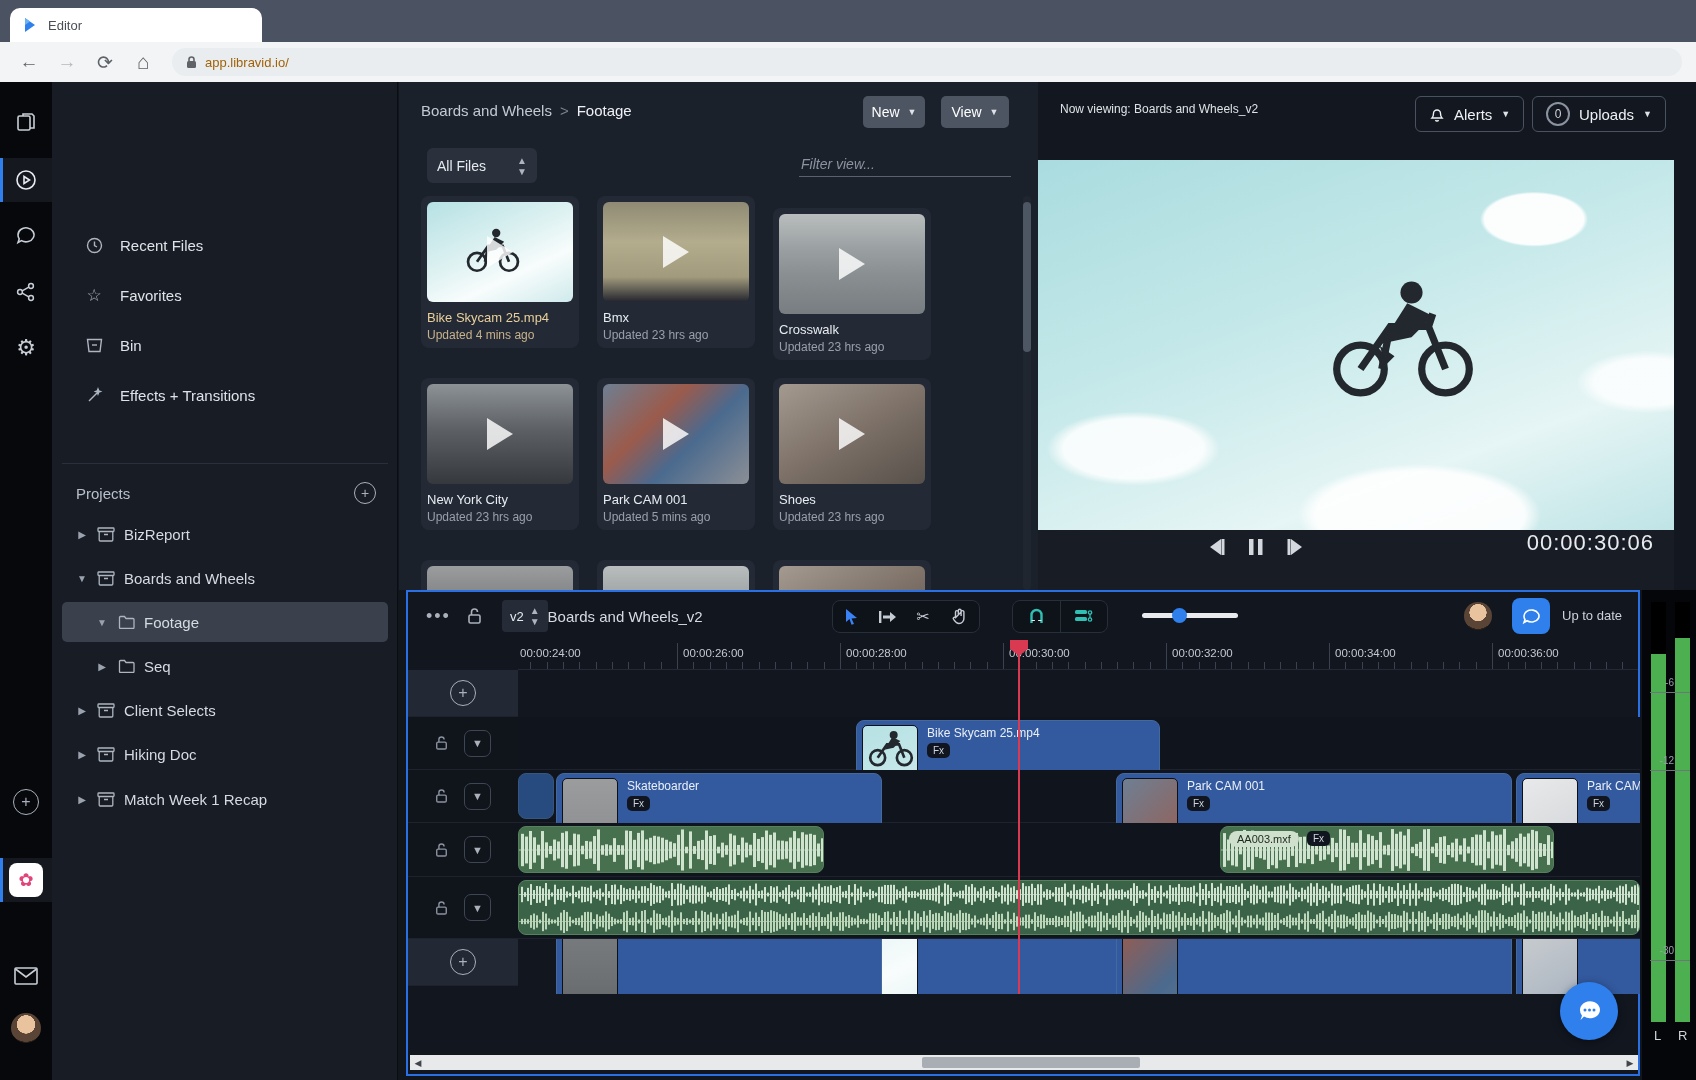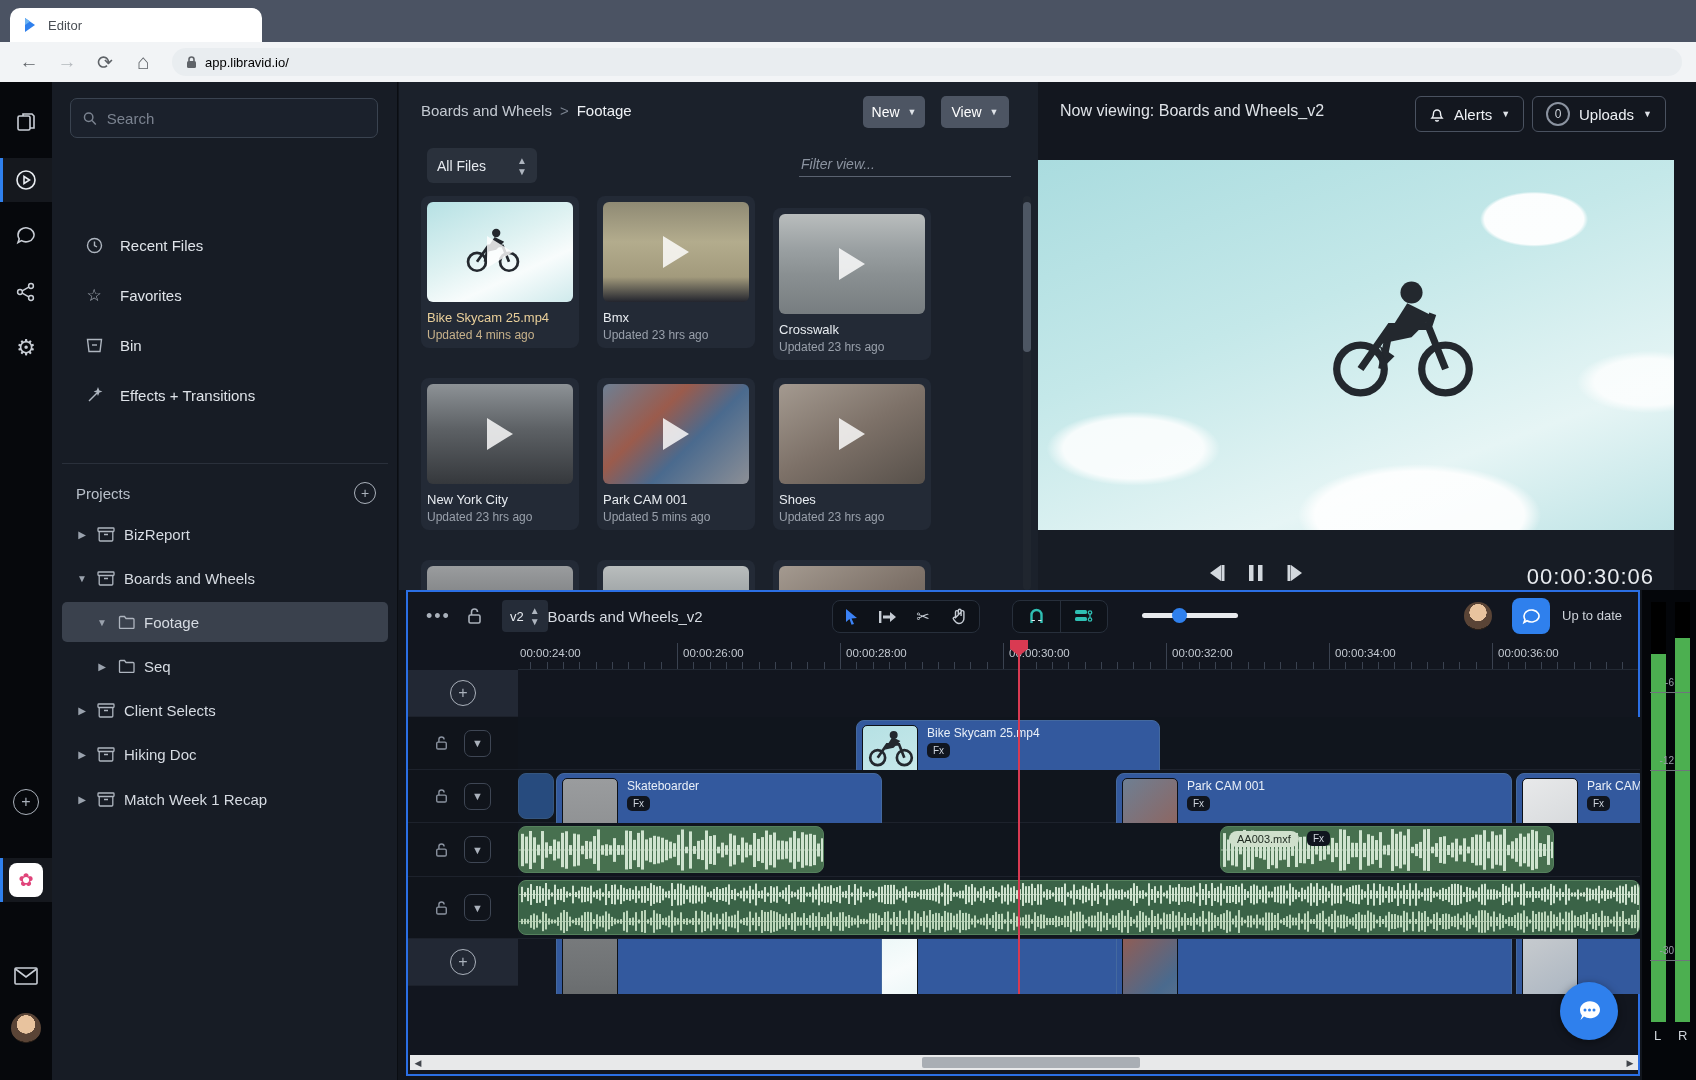--- a/index.html
+++ b/index.html
@@ -14,21 +14,21 @@
 
   
   .tabstrip{left:0;top:0;width:1696px;height:42px;background:#4b5363;}
   .tab{left:10px;top:8px;width:252px;height:34px;background:#fff;border-radius:10px 10px 0 0;display:flex;align-items:center;gap:10px;padding:0 12px;}
   .tab-title{font-size:13px;color:#4a4f55;}
   .fav{width:16px;height:16px;}
   .toolbar{left:0;top:42px;width:1696px;height:40px;background:#f2f4f6;display:flex;align-items:center;gap:8px;padding:0 14px;}
   .navic{width:30px;height:30px;border-radius:50%;display:flex;align-items:center;justify-content:center;color:#5f6368;font-size:19px;}
   .navic.dis{color:#b4b8bd;}
   .urlbar{flex:1;height:28px;background:#e9edf0;border-radius:14px;display:flex;align-items:center;gap:8px;padding:0 14px;margin-left:6px;}
-  .url{font-size:13px;color:#000000;}
+  .url{font-size:13px;color:#a16207;}
 
   
   .rail{left:0;top:82px;width:52px;height:998px;background:#06080c;}
   .rail-btn{position:absolute;left:0;width:52px;height:44px;display:flex;align-items:center;justify-content:center;color:#c9ced6;}
   .rail-btn.active{background:#15181e;}
   .rail-btn.active::before{content:"";position:absolute;left:0;top:0;bottom:0;width:3px;background:var(--accent);}
   .tile{width:34px;height:34px;background:#fff;border-radius:8px;display:flex;align-items:center;justify-content:center;font-size:18px;color:#e0447a;}
   .avatar{width:30px;height:30px;border-radius:50%;background:radial-gradient(circle at 50% 38%,#e8c39e 0 38%,#5a4436 39% 72%,#2c2119 73%);}
 
   
@@ -74,30 +74,30 @@
   .thumb-crosswalk{background:linear-gradient(180deg,#b9bdbd 0%,#9aa0a2 35%,#8a9092 60%,#777d80 100%);}
   .thumb-nyc{background:linear-gradient(180deg,#8d9296 0%,#5d6165 45%,#35383c 100%);}
   .thumb-park{background:linear-gradient(135deg,#6e7f93 0%,#9b5b4c 35%,#4a6a8e 60%,#8c8f96 100%);}
   .thumb-shoes{background:linear-gradient(150deg,#a49a90 0%,#7d7168 50%,#57504a 100%);}
   .thumb-street{background:linear-gradient(180deg,#9a9c9e 0%,#6f7274 55%,#3c3f42 100%);}
   .thumb-rail{background:linear-gradient(150deg,#e8e9ea 0%,#c2c7cc 45%,#7e93ad 100%);}
   .rider{position:absolute;}
 
   
   .preview{left:1038px;top:82px;width:658px;height:508px;background:#13171f;}
-  .pv-title{position:absolute;left:22px;top:20px;font-size:16px;color:#dfe3e8;text-align:right;}
+  .pv-title{position:absolute;left:22px;top:20px;font-size:12px;color:#dfe3e8;text-align:right;}
   .obtn{position:absolute;height:36px;border:1px solid #4a5260;border-radius:6px;background:transparent;color:#eef1f5;font-size:15px;display:inline-flex;align-items:center;gap:9px;padding:0 13px;}
   .circ0{width:24px;height:24px;border:2px solid #8b93a0;border-radius:50%;display:flex;align-items:center;justify-content:center;font-size:12px;color:#cfd4db;}
   .video{position:absolute;left:0px;top:78px;width:636px;height:370px;overflow:hidden;background:
       radial-gradient(90px 46px at 78% 16%,rgba(255,255,255,.95) 0 55%,transparent 60%),
       radial-gradient(140px 60px at 15% 78%,rgba(255,255,255,.85) 0 50%,transparent 62%),
       radial-gradient(190px 80px at 60% 96%,rgba(255,255,255,.9) 0 55%,transparent 64%),
       radial-gradient(120px 52px at 96% 60%,rgba(255,255,255,.8) 0 45%,transparent 60%),
       linear-gradient(160deg,#aadcdf 0%,#c4e8e9 40%,#e6f5f5 75%,#bfe4e6 100%);}
-  .transport{position:absolute;left:0;top:448px;width:636px;height:60px;background:#171c25;display:flex;align-items:flex-end;}
+  .transport{position:absolute;left:0;top:448px;width:636px;height:60px;background:#171c25;display:flex;align-items:flex-start;}
   .tr-ic{width:40px;height:34px;display:flex;align-items:center;justify-content:center;color:#d3d8de;}
   .timecode{position:absolute;right:20px;font-size:22px;color:#e8ebef;letter-spacing:1px;}
 
   
   .timeline{left:406px;top:590px;width:1234px;height:486px;background:#12161f;border:2px solid #2b6fe4;}
   .tl-head{position:absolute;left:0;top:0;width:1230px;height:48px;display:flex;align-items:center;}
   .dots{color:#aab1bb;font-size:18px;letter-spacing:2px;margin-left:18px;}
   .ver{margin-left:20px;background:#252c38;border-radius:4px;color:#e6eaef;font-size:13px;padding:5px 8px;display:flex;gap:6px;align-items:center;}
   .tl-title{color:#d6dbe2;font-size:15px;}
   .toolgrp{position:absolute;top:8px;height:33px;background:#0e1219;border:1px solid #272f3b;border-radius:8px;display:flex;align-items:center;}
@@ -209,27 +209,20 @@
           <rect x="1" y="1" width="22" height="16" rx="1"></rect>
           <path d="M1.5 2 L12 10 L22.5 2"></path>
         </svg>
     </div>
     <div class="rail-btn" style="top:924px">
         <div class="avatar"></div>
       </div>
   </div>
 
   <div class="abs sidebar">
-    <div class="search">
-      <svg width="15" height="15" viewBox="0 0 15 15" fill="none" stroke="#7b8390" stroke-width="1.6">
-          <circle cx="6.2" cy="6.2" r="4.6"></circle>
-          <path d="M9.8 9.8 L14 14"></path>
-        </svg>
-      <input placeholder="Search" style="">
-    </div>
     <div id="side-items">
         <div class="side-item" style="top: 142px;">
           <span class="ic">
             <svg width="17" height="17" viewBox="0 0 17 17" fill="none" stroke="#aeb5bf" stroke-width="1.4">
               <circle cx="8.5" cy="8.5" r="7"></circle>
               <path d="M8.5 4.5 V8.5 L11 10"></path>
             </svg>
           </span>
           <span>Recent Files</span>
         </div>

